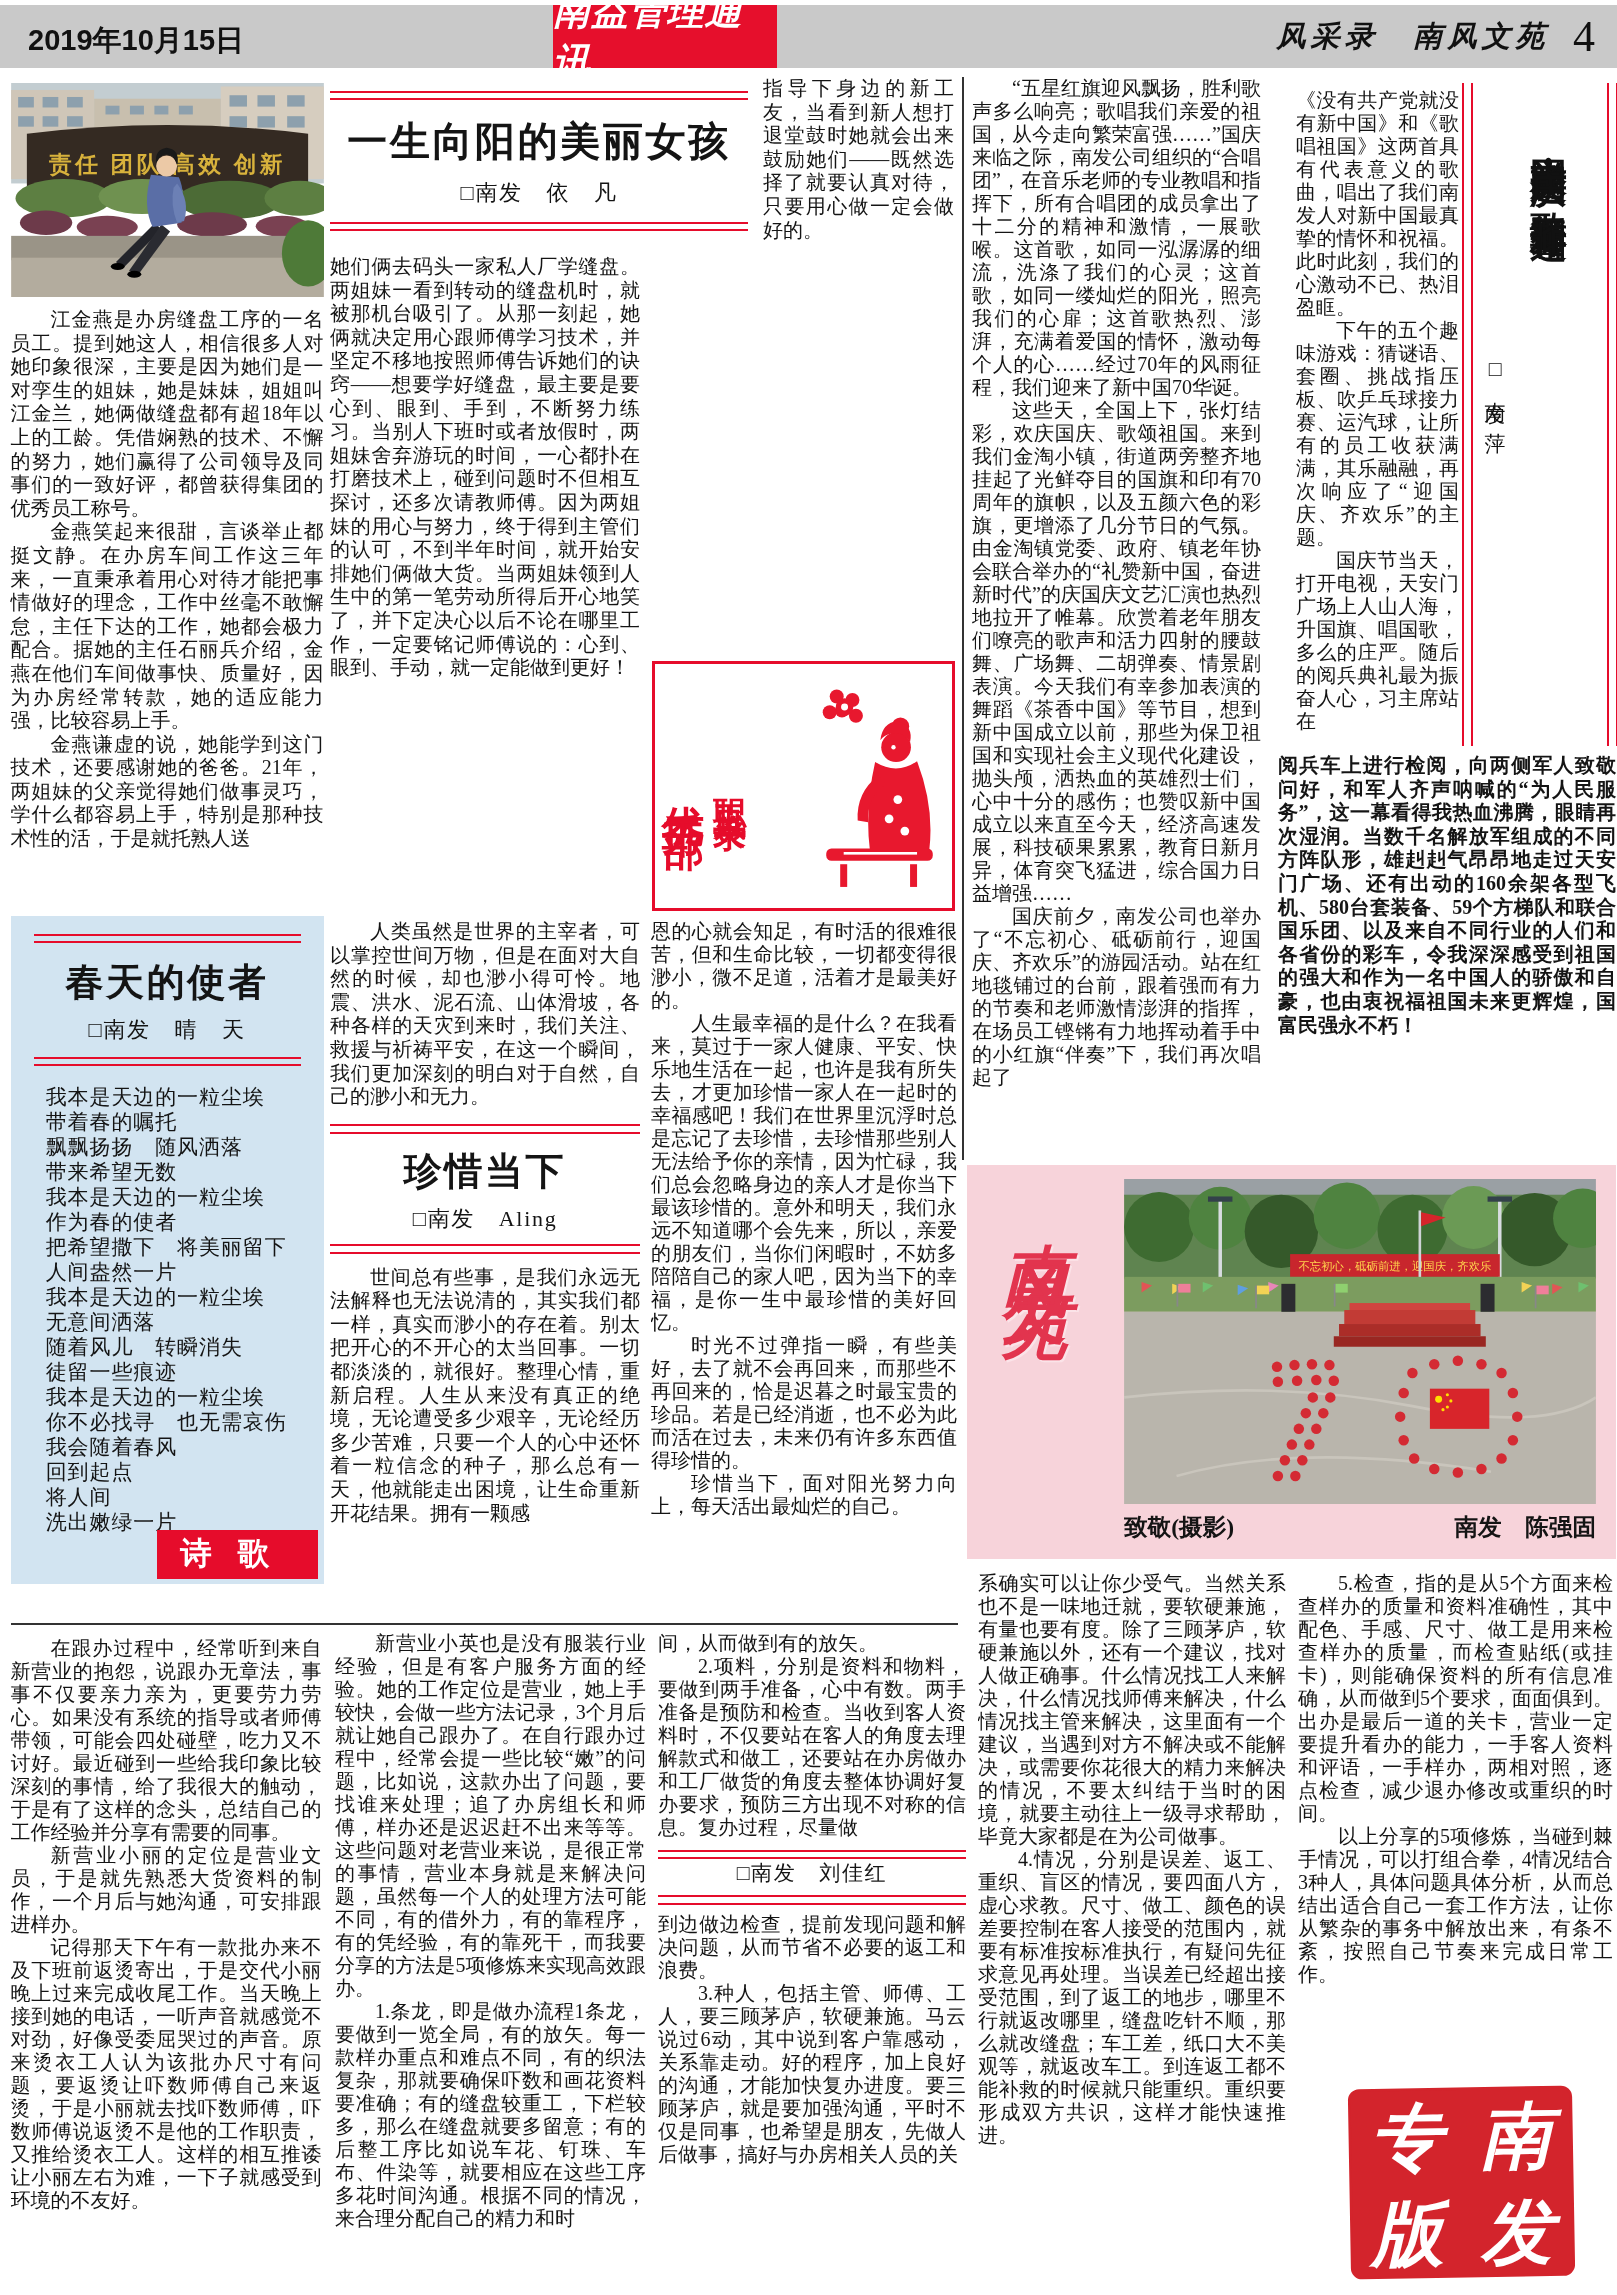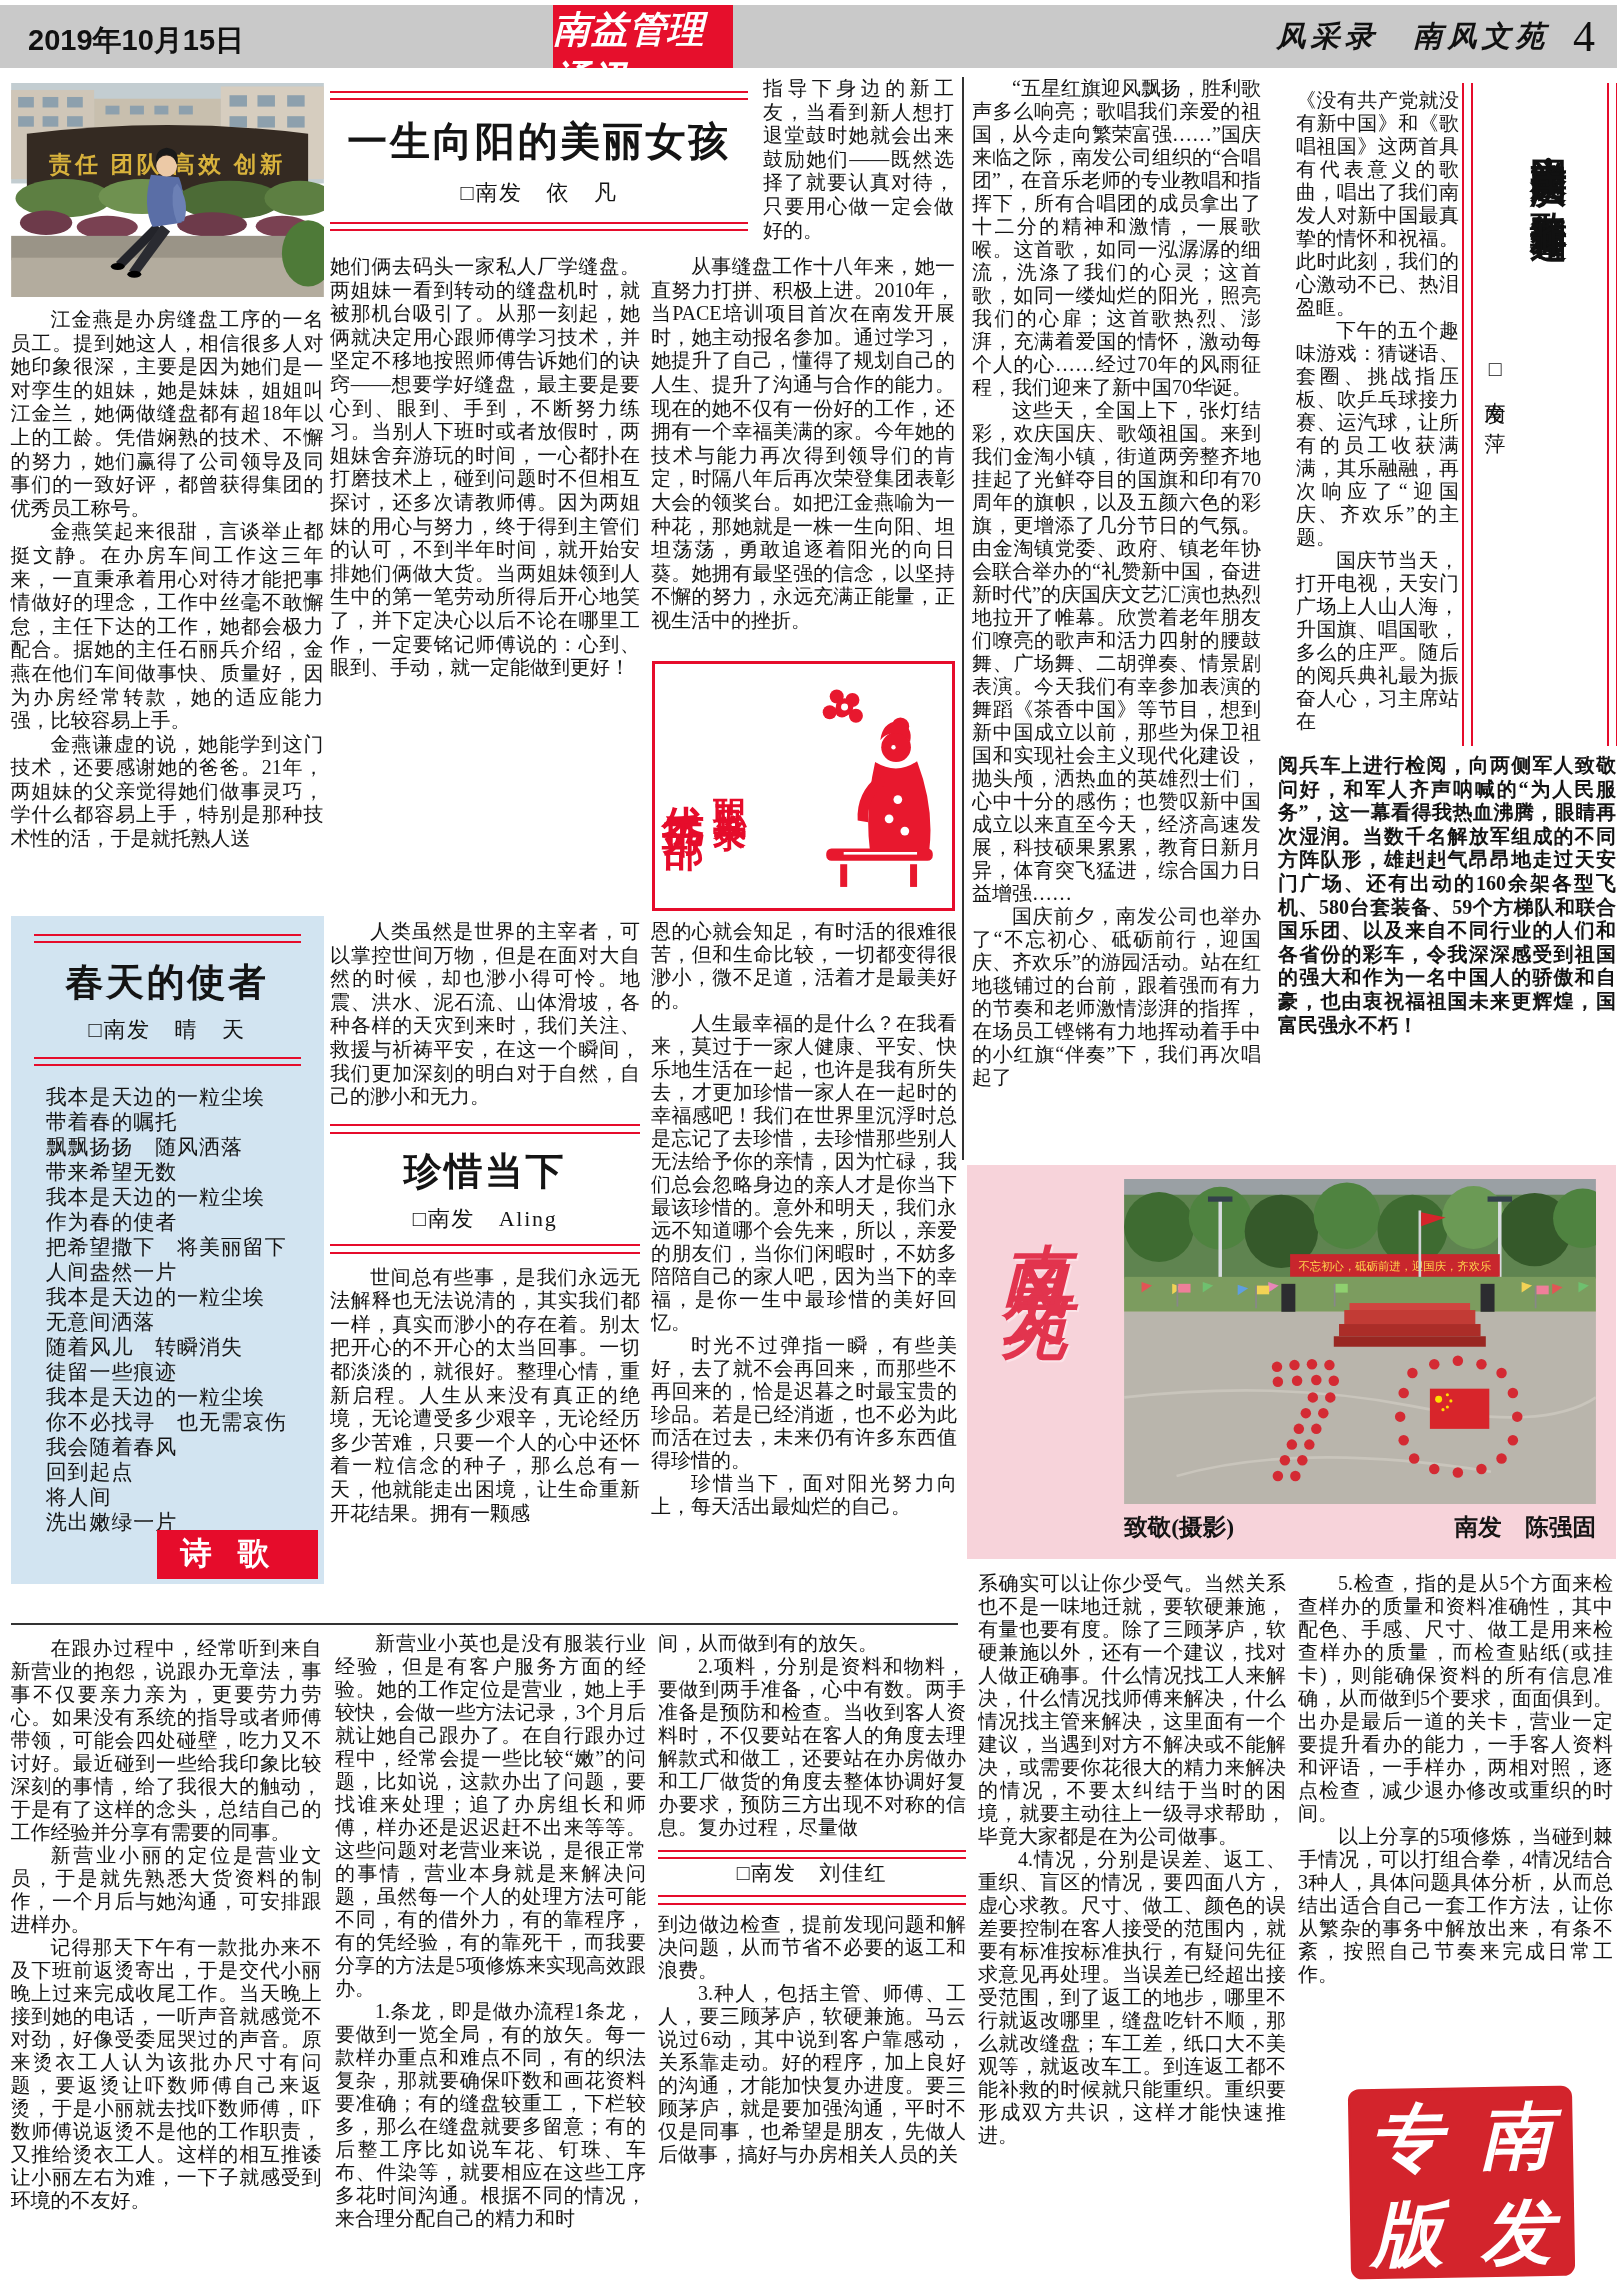--- a/index.html
+++ b/index.html
@@ -2,22 +2,22 @@
 <html style="font-size:14px"><head>
 <meta charset="utf-8">
 <style>
   html,body{margin:0;padding:0;background:#888;}
   .page{position:relative;width:1618px;height:2295px;background:#fff;overflow:hidden;
         font-family:"Liberation Serif","DejaVu Serif",serif;color:#141414;}
   
   .hdr{position:absolute;left:0;top:5.2px;width:1618px;height:63px;background:#c9c9c9;}
   .hdr-date{position:absolute;left:28px;top:15.7px;font-family:"Liberation Sans","DejaVu Sans",sans-serif;
             font-size:29px;font-weight:bold;color:#111;}
-  .masthead{position:absolute;left:553px;top:0;width:180px;height:63px;background:#e60f2c;
-            display:flex;justify-content:center;}
+  .masthead{position:absolute;left:553px;top:0;width:224px;height:63px;background:#e60f2c;
+            display:flex;align-items:center;justify-content:center;}
   .masthead span{color:#fff;font-weight:bold;font-size:37px;font-style:italic;letter-spacing:0.9px;}
   .hdr-right{position:absolute;right:23px;top:0;height:63px;display:flex;align-items:center;gap:23px;}
   .hdr-sec{font-size:29px;font-weight:bold;font-style:italic;color:#111;letter-spacing:5.2px;}
   .hdr-page{font-size:44px;color:#111;}
   
   .tcol{position:absolute;}
   .tcol p{margin:0;font-size:20px;line-height:23.6px;text-align:justify;text-indent:2em;}
   .tcol p.cont{text-indent:0;}
   .tight p{line-height:23px;}
   .bot p{line-height:23px;}
@@ -136,23 +136,20 @@
     <div class="byline">□南发　依　凡</div>
     <div class="rr" style="margin-top:14px;"></div>
   </div>
 
   <div class="tcol" style="left:763px;top:77px;width:191px;">
     <p class="cont">指导下身边的新工友，当看到新人想打退堂鼓时她就会出来鼓励她们——既然选择了就要认真对待，只要用心做一定会做好的。</p>
   </div>
 
   <div class="tcol" style="left:330px;top:255px;width:310px;height:656px;">
     <p class="cont">她们俩去码头一家私人厂学缝盘。两姐妹一看到转动的缝盘机时，就被那机台吸引了。从那一刻起，她俩就决定用心跟师傅学习技术，并坚定不移地按照师傅告诉她们的诀窍——想要学好缝盘，最主要是要心到、眼到、手到，不断努力练习。当别人下班时或者放假时，两姐妹舍弃游玩的时间，一心都扑在打磨技术上，碰到问题时不但相互探讨，还多次请教师傅。因为两姐妹的用心与努力，终于得到主管们的认可，不到半年时间，就开始安排她们俩做大货。当两姐妹领到人生中的第一笔劳动所得后开心地笑了，并下定决心以后不论在哪里工作，一定要铭记师傅说的：心到、眼到、手动，就一定能做到更好！</p>
-  </div>
-  <div class="tcol" style="left:651px;top:255px;width:304px;">
-    <p>从事缝盘工作十八年来，她一直努力打拼、积极上进。2010年，当PACE培训项目首次在南发开展时，她主动报名参加。通过学习，她提升了自己，懂得了规划自己的人生、提升了沟通与合作的能力。现在的她不仅有一份好的工作，还拥有一个幸福美满的家。今年她的技术与能力再次得到领导们的肯定，时隔八年后再次荣登集团表彰大会的领奖台。如把江金燕喻为一种花，那她就是一株一生向阳、坦坦荡荡，勇敢追逐着阳光的向日葵。她拥有最坚强的信念，以坚持不懈的努力，永远充满正能量，正视生活中的挫折。</p>
   </div>
 
   <div class="badgebox">
     <div class="vtext" style="font-size:42px;letter-spacing:7px;">优秀干部</div>
     <div class="vtext" style="font-size:33px;letter-spacing:5.2px;">职工风采录</div>
     <svg width="131" height="219" viewBox="0 0 150 250" style="margin-left:auto;">
       <g fill="#e8182e">
         <circle cx="32" cy="38" r="8"></circle>
           <circle cx="48" cy="44" r="8"></circle>
           <circle cx="44" cy="26" r="8"></circle>

